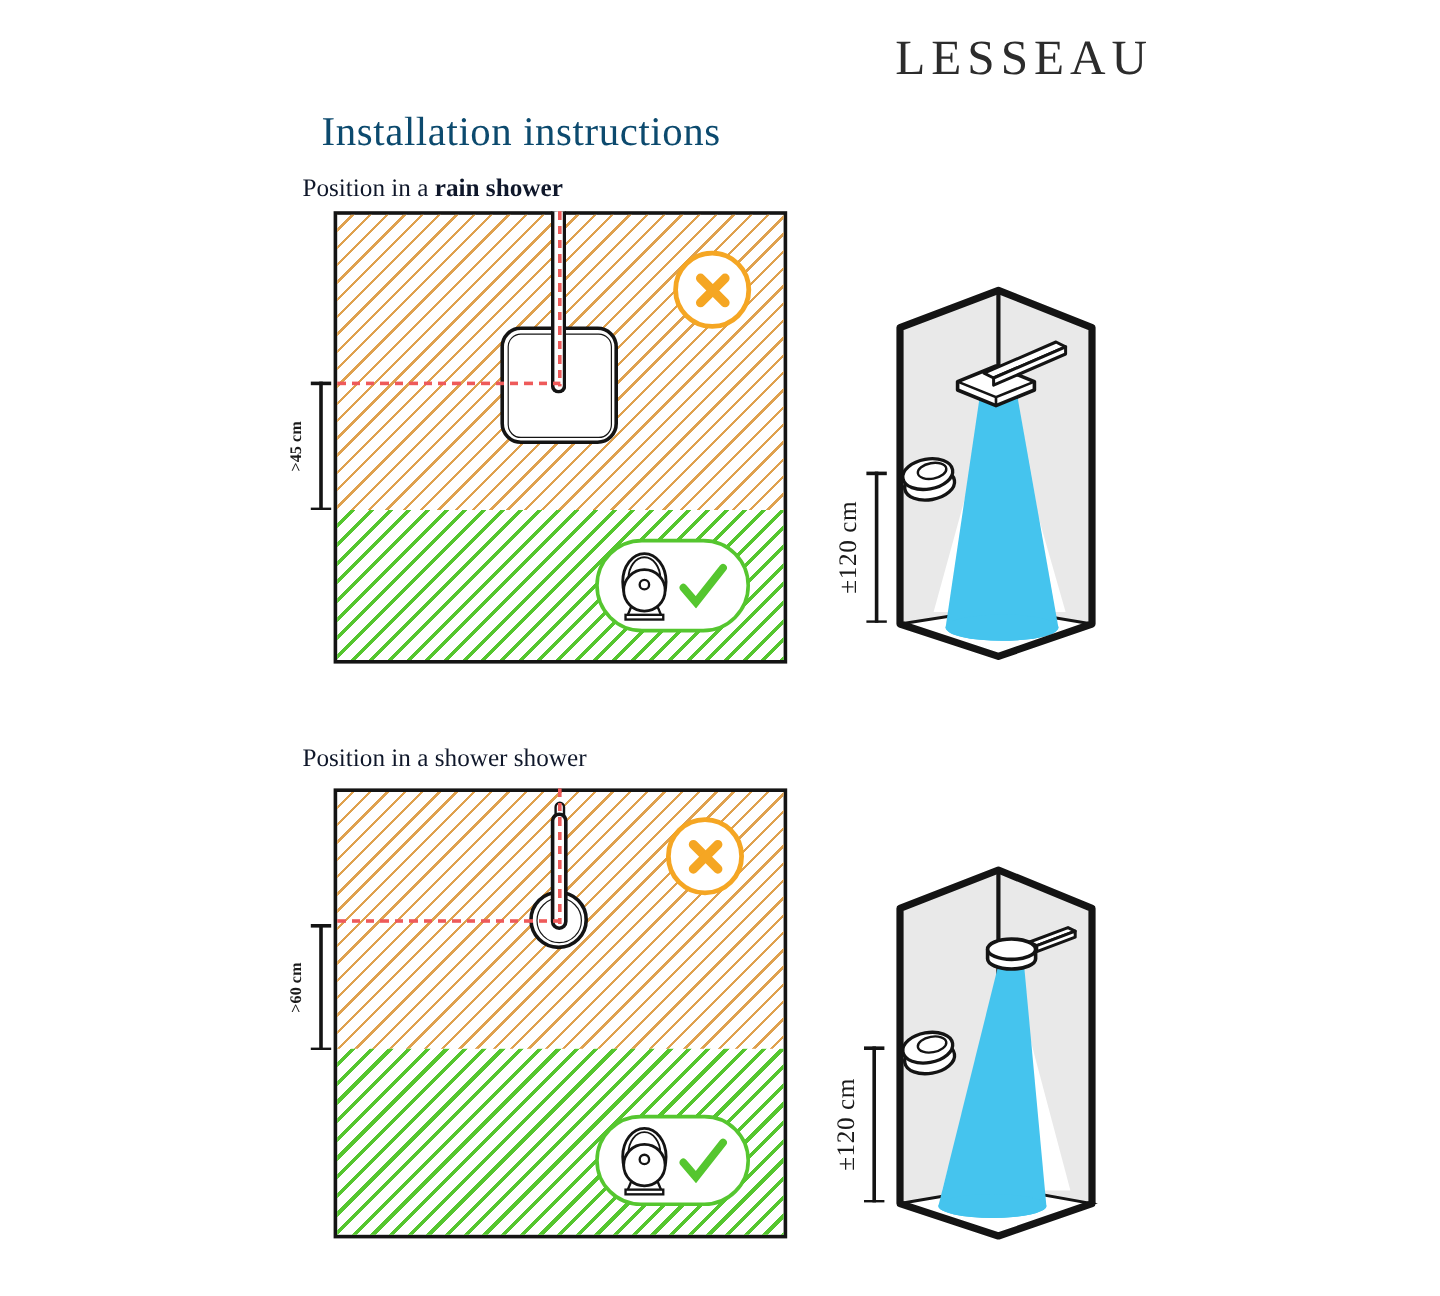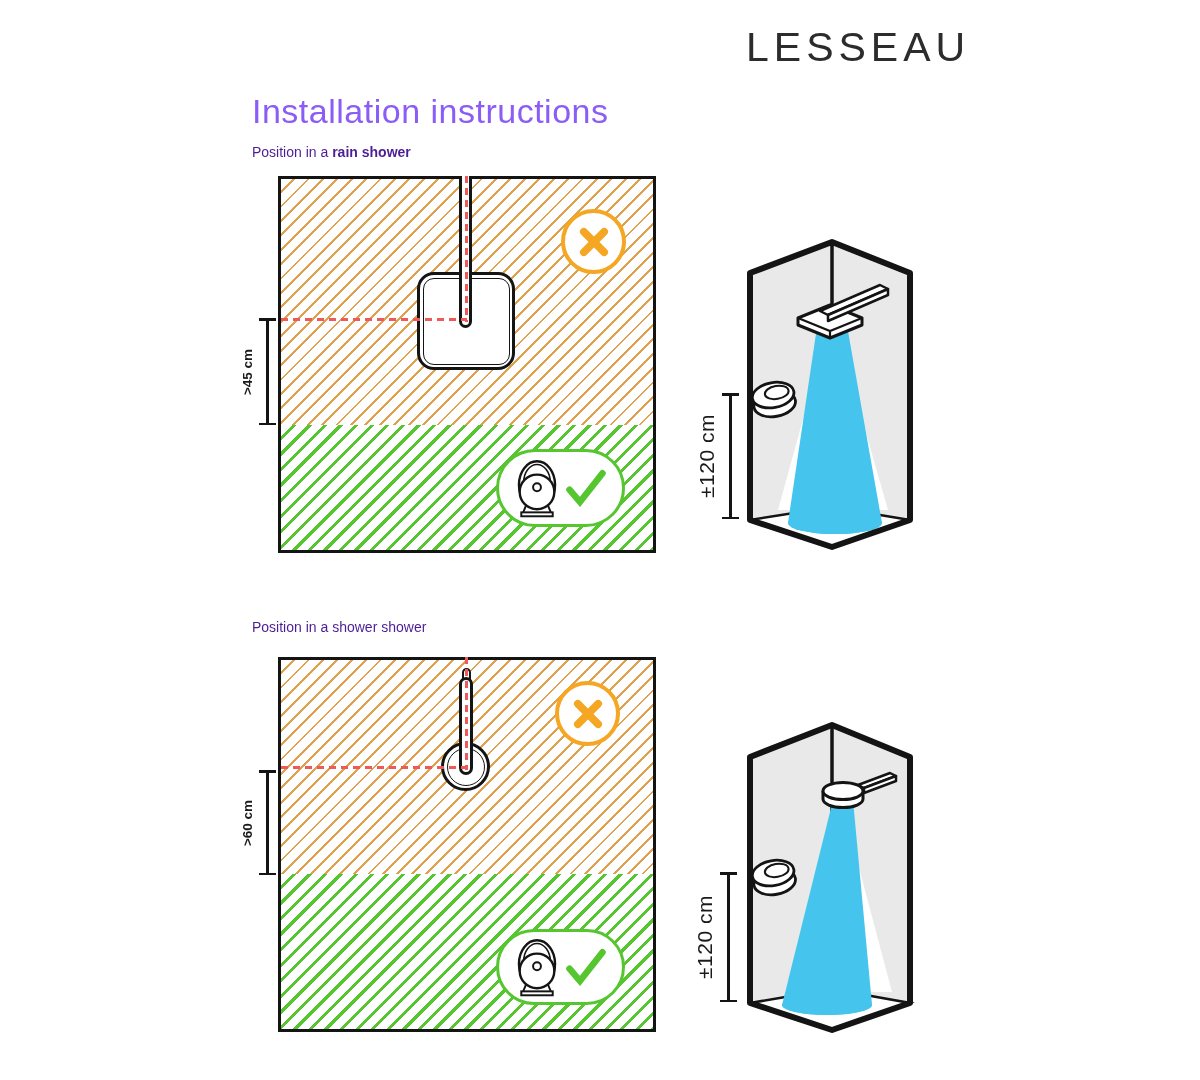--- a/index.html
+++ b/index.html
@@ -1,29 +1,29 @@
 <!DOCTYPE html>
 <html style="--ink: #141414; --orange: #f5a623; --hatch-orange: #dfa14e; --green: #55c62f; --red: #ee5a5a; --blue: #45c4ee; --wall: #e9e9e9;"><head>
 <meta charset="utf-8">
 <style>
   html,body { margin:0; padding:0; background:#fff; }
   .page {
     position:relative; width:1200px; height:1080px; background:#fff;
-    font-family:Liberation Sans, sans-serif;
+    font-family:Liberation Serif, serif;
     color:var(--ink,#141414); overflow:hidden;
   }
   .logo {
     position:absolute; left:746px; top:24px; font-size:41px; font-weight:200;
     letter-spacing:5px; color:#2c2c2c;
   }
   .title {
-    position:absolute; left:252px; top:92px; font-size:34px; font-weight:400;
-    letter-spacing:0.5px; color:#8b5cf6;
-  }
-  .subtitle { position:absolute; left:252px; font-size:14px; color:#4c1d95; }
+    position:absolute; left:268px; top:92px; font-size:34px; font-weight:400;
+    letter-spacing:0.5px; color:#0c4a6e;
+  }
+  .subtitle { position:absolute; left:252px; font-size:21px; color:#0f172a; }
   .subtitle .em { font-weight:700; }
   .subtitle .plain { font-weight:400; }
 
   
   .panel { position:absolute; width:378px; border:3.5px solid #141414; background:#fff; box-sizing:border-box; }
   .panel-inner { position:absolute; inset:0; }
   .zone-orange {
     position:absolute; left:0; right:0; top:0;
     background:repeating-linear-gradient(135deg, rgba(0,0,0,0) 0 8.2px, var(--hatch-orange,#dfa14e) 8.2px 10.2px);
   }

